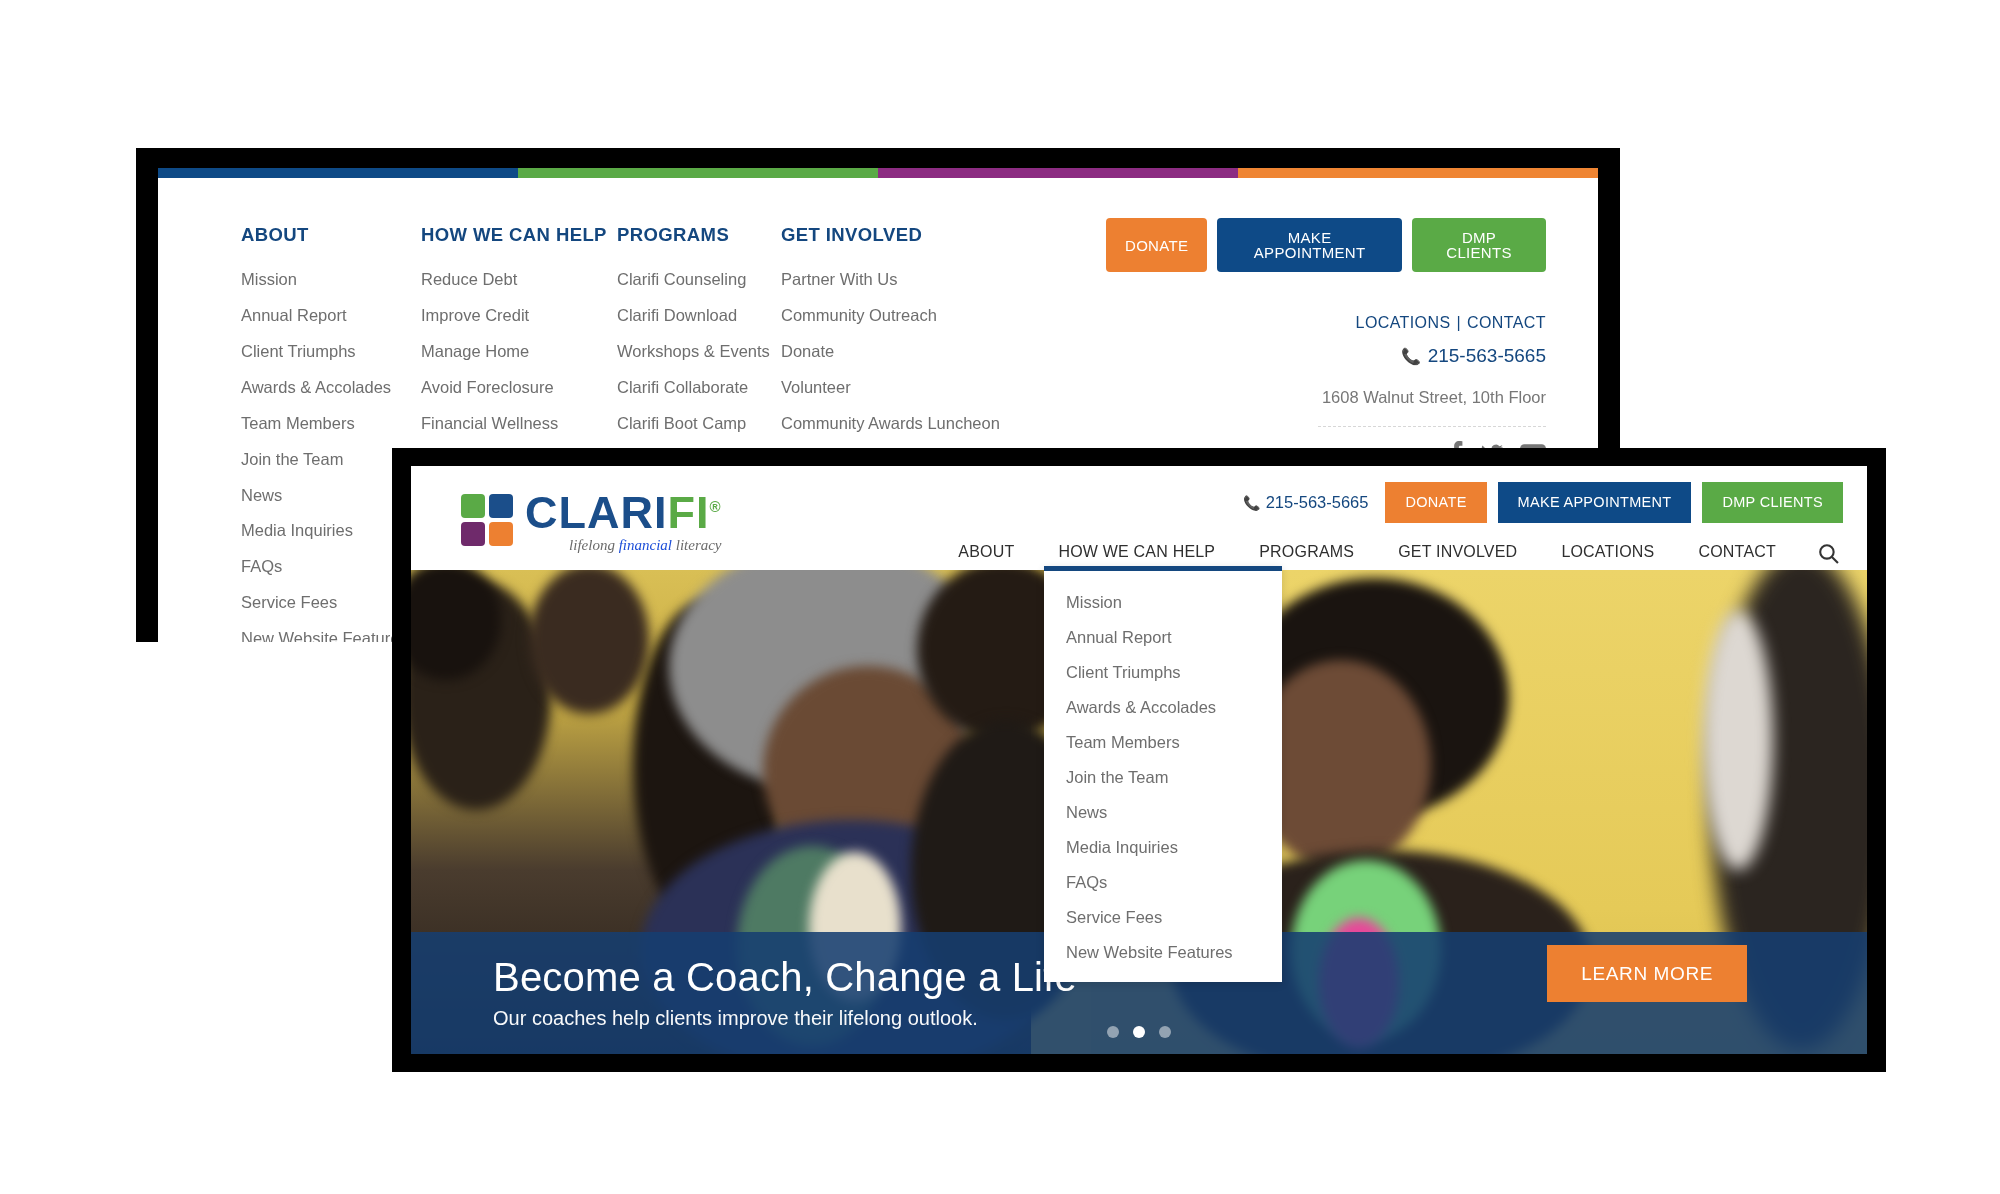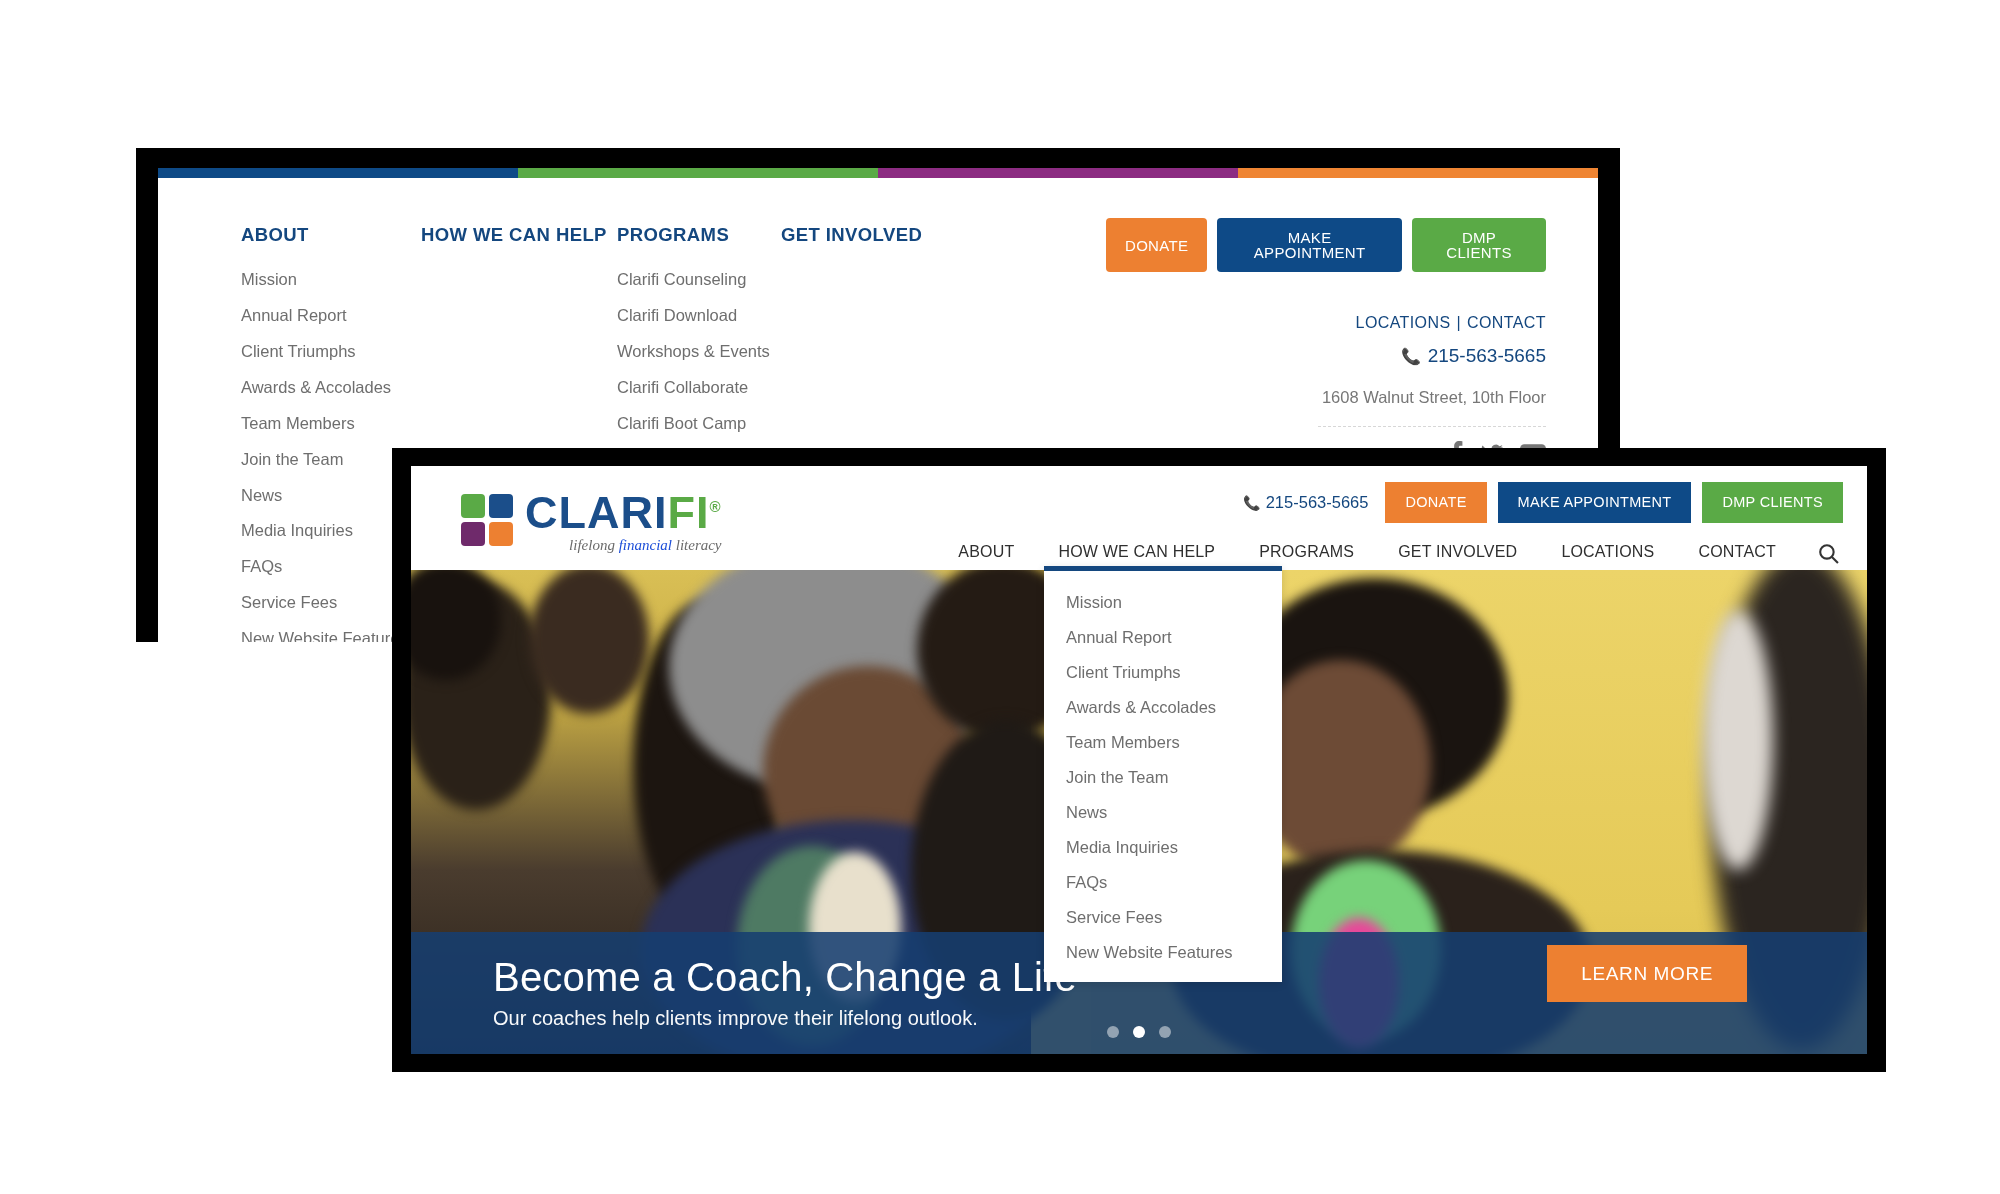--- a/index.html
+++ b/index.html
@@ -296,35 +296,51 @@
               <li>News</li>
               <li>Media Inquiries</li>
               <li>FAQs</li>
               <li>Service Fees</li>
               <li>New Website Features</li>
             </ul>
           </div>
 
           <div class="fcol c1">
             <h4>HOW WE CAN HELP</h4>
+            <ul>
+              <li>Reduce Debt</li>
+              <li>Improve Credit</li>
+              <li>Manage Home</li>
+              <li>Avoid Foreclosure</li>
+              <li>Financial Wellness</li>
+              <li>Download Welcome Kit</li>
+            </ul>
           </div>
 
           <div class="fcol c2">
             <h4>PROGRAMS</h4>
             <ul>
               <li>Clarifi Counseling</li>
               <li>Clarifi Download</li>
               <li>Workshops &amp; Events</li>
               <li>Clarifi Collaborate</li>
               <li>Clarifi Boot Camp</li>
             </ul>
           </div>
 
           <div class="fcol c3">
             <h4>GET INVOLVED</h4>
+            <ul>
+              <li>Partner With Us</li>
+              <li>Community Outreach</li>
+              <li>Donate</li>
+              <li>Volunteer</li>
+              <li>Community Awards Luncheon</li>
+              <li>Young Professionals Advisory Board</li>
+            </ul>
           </div>
 
         </div>
 
         <div class="footer-right">
           <div class="fbtns">
             <button class="fbtn donate">DONATE</button>
             <button class="fbtn appt">MAKE APPOINTMENT</button>
             <button class="fbtn dmp">DMP CLIENTS</button>
           </div>

